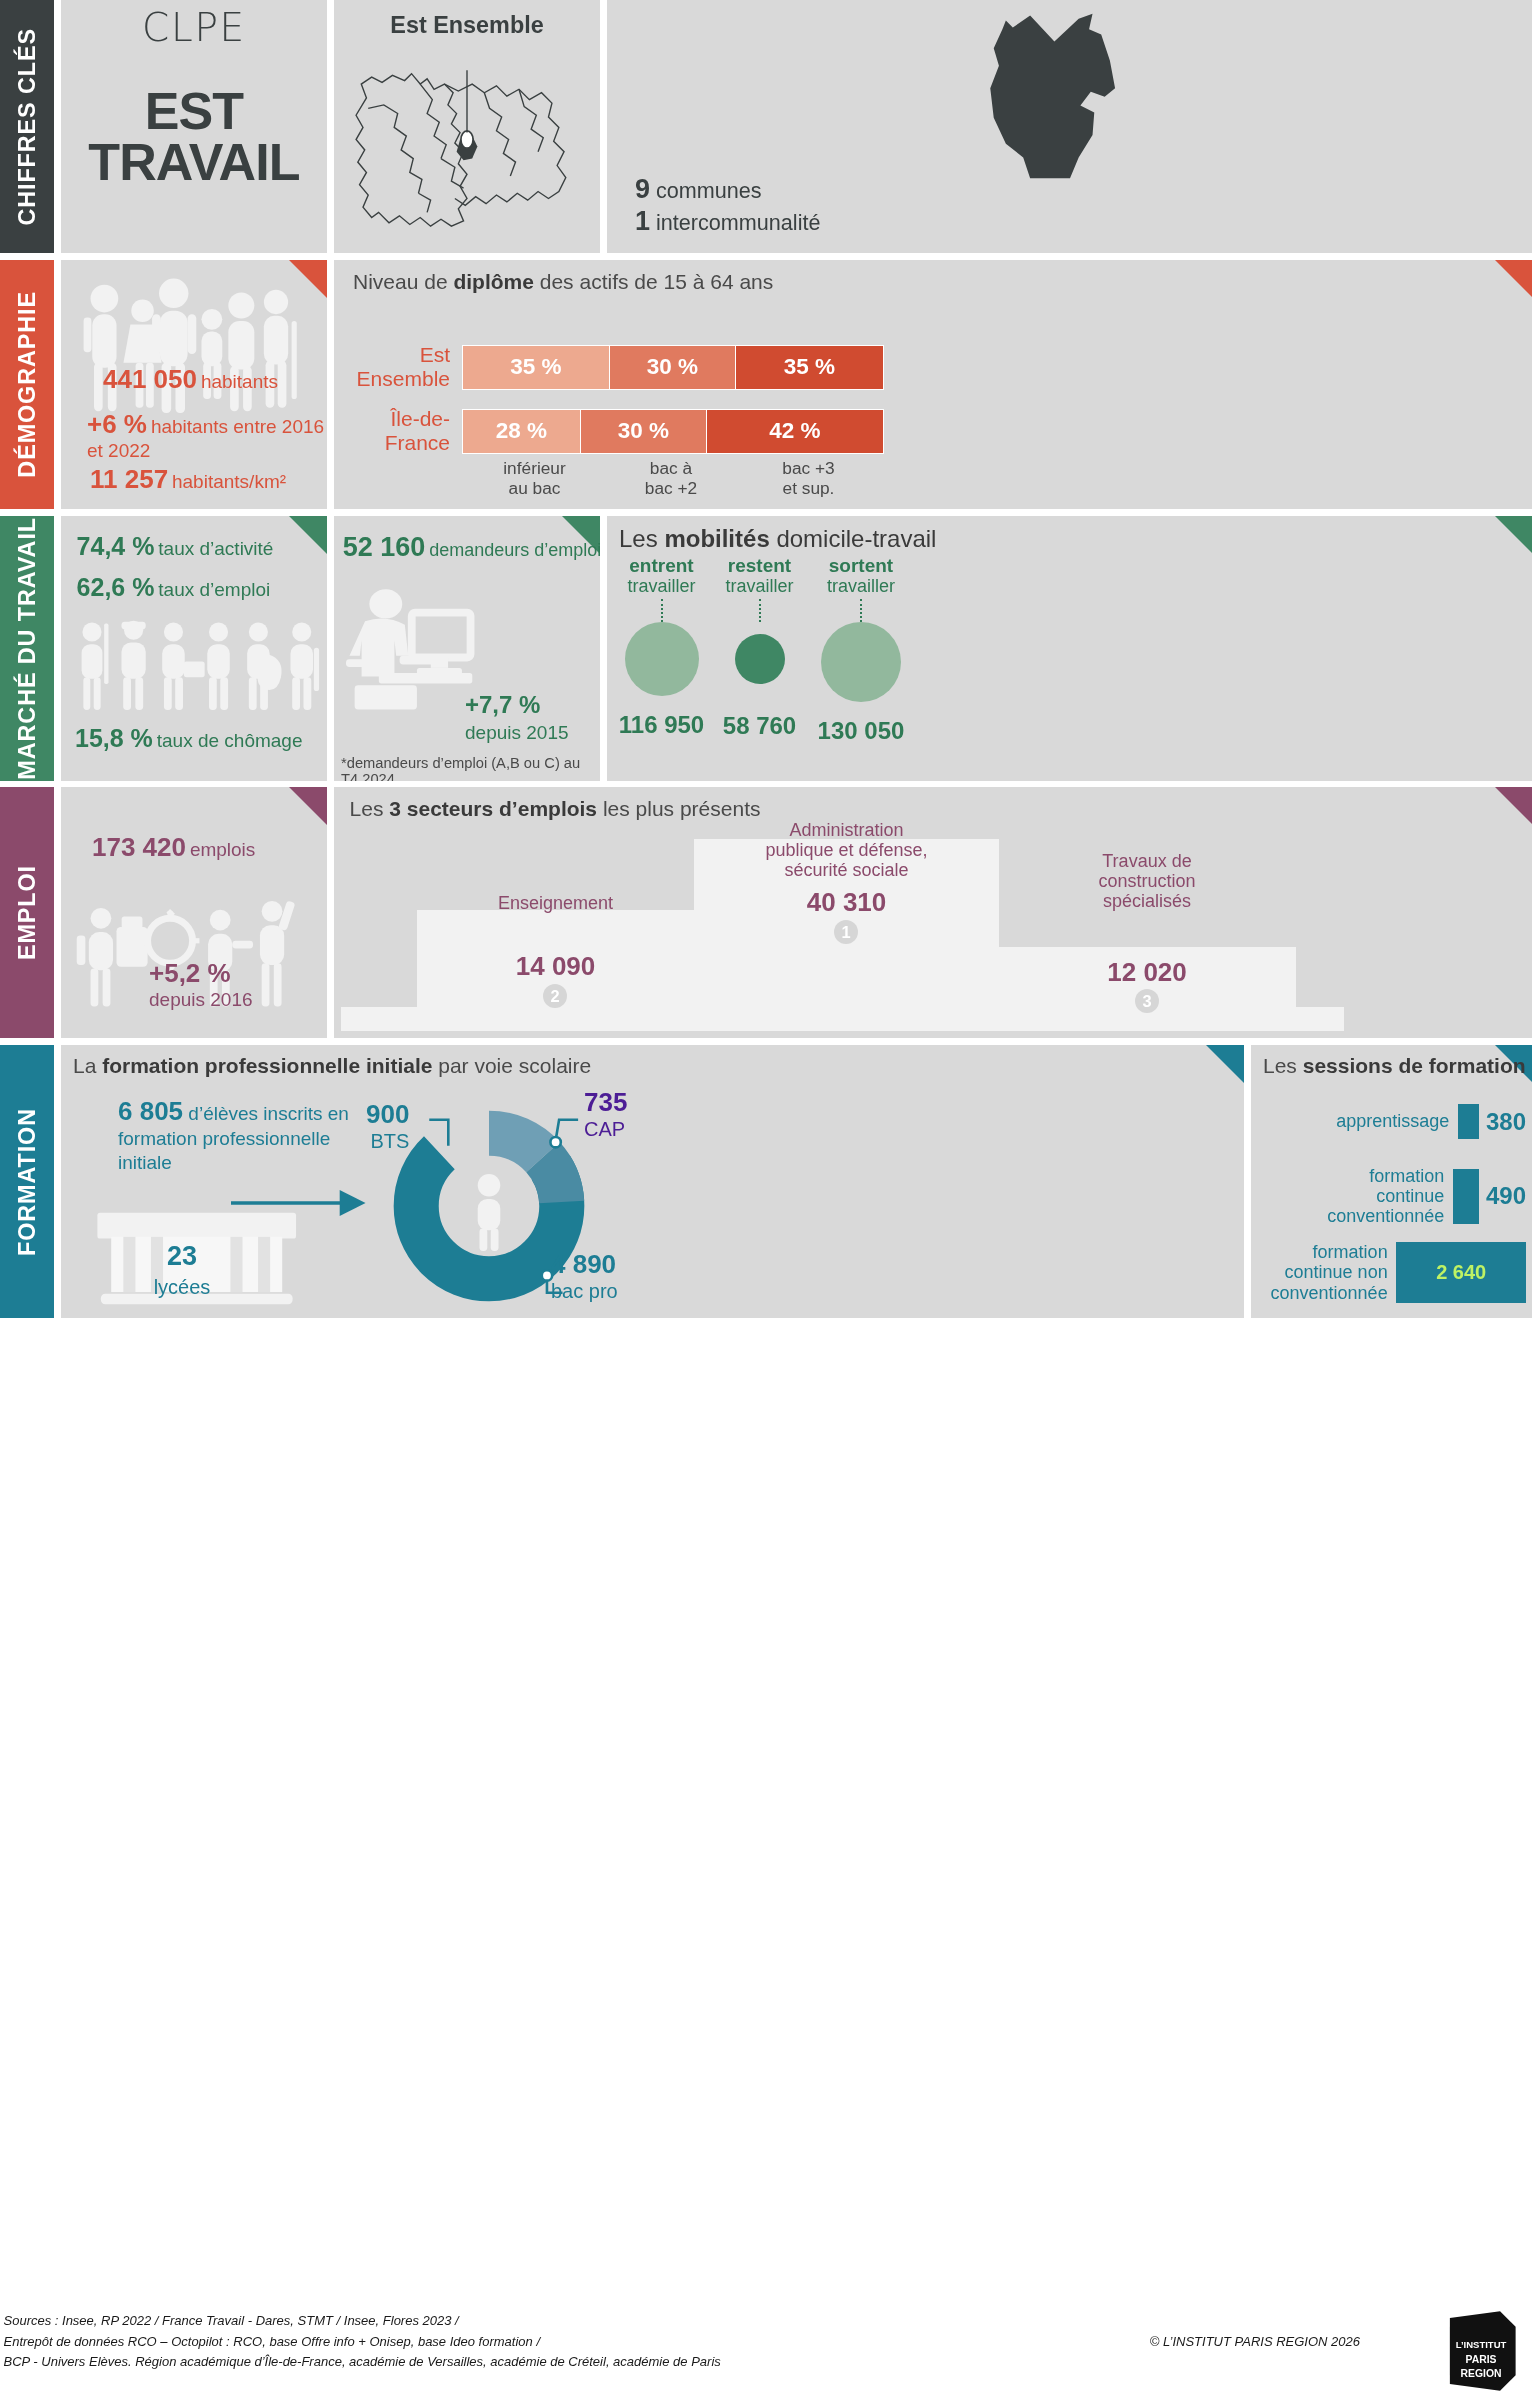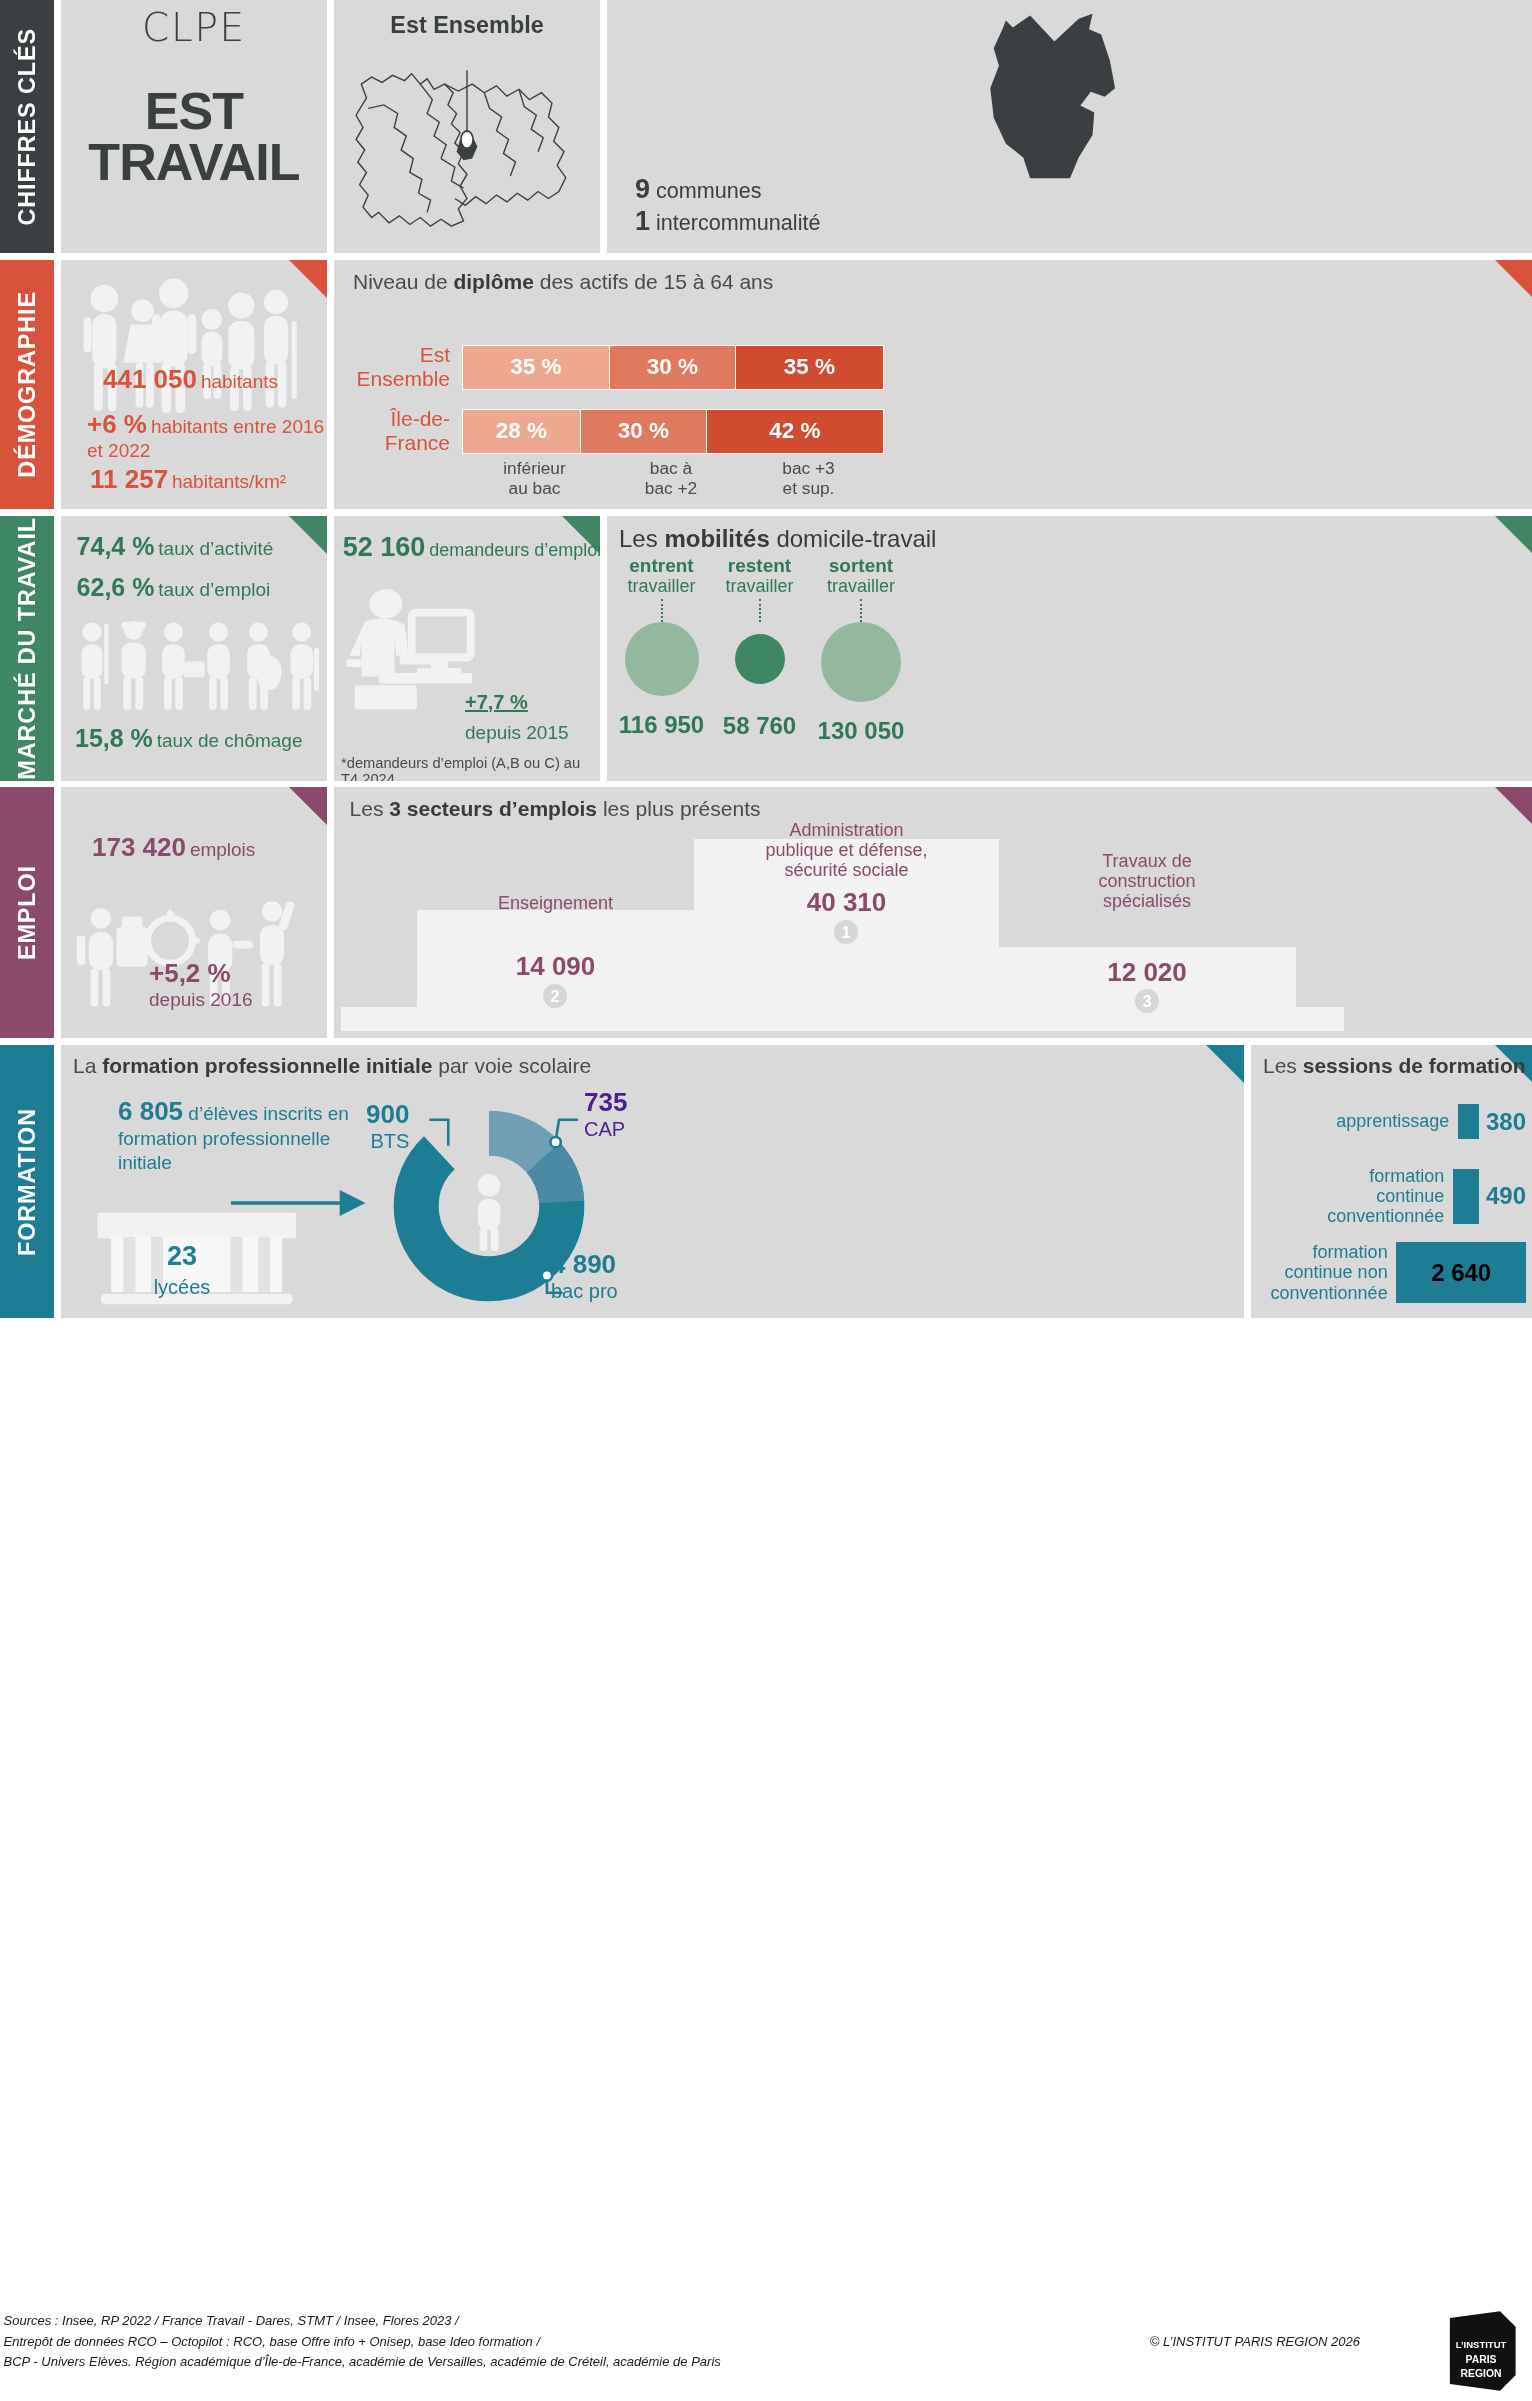--- a/index.html
+++ b/index.html
@@ -105,21 +105,21 @@
   #formation .spine { background:#1d7d94; }
   #fm-left { flex:1 1 auto; position:relative; }
   #fm-right { width:282px; flex:0 0 282px; position:relative;padding-left:47px; }
   .tstat { position:absolute; color:#1d7d94; }
   .tstat b { font-weight:bold; }
   .sess-row { position:absolute; display:flex; align-items:center; }
   .sess-label { color:#1d7d94; font-size:18px; text-align:right; line-height:1.12; }
   .sess-bar { background:#1d7d94; height:35px; display:flex; align-items:center;
               justify-content:center; }
   .sess-val-out { color:#1d7d94; font-weight:bold; font-size:24px; margin-left:7px; }
-  .sess-val-in { color:#000000; font-weight:bold; font-size:24px; }
+  .sess-val-in { color:#bef264; font-weight:bold; font-size:20px; }
 
   
   #footer { position:absolute; left:0; top:2301px; width:1533px; height:100px; }
   .sources { position:absolute; left:3.5px; top:10.4px; font-size:13px; font-style:italic;
              color:#1a1a1a; line-height:1.55; }
   .copyright { position:absolute; right:173px; top:33px; font-size:13px; color:#1a1a1a;
                font-style:italic; }
   .logo { position:absolute; right:7px; top:5.2px; width:90px; height:90px; }
 </style>
 </head>
@@ -338,21 +338,21 @@
           <rect x="10" y="118" width="72" height="28" rx="4"></rect>
           <rect x="0" y="88" width="22" height="9" rx="4"></rect>
           <rect x="62" y="84" width="56" height="10" rx="4"></rect>
           <rect x="76" y="34" width="68" height="52" rx="4" fill="none" stroke="#f2f2f2" stroke-width="9"></rect>
           <rect x="98" y="86" width="20" height="12"></rect>
           <rect x="82" y="98" width="52" height="8" rx="3"></rect>
           <rect x="38" y="104" width="108" height="12" rx="3"></rect>
         </g>
       </svg>
       <div class="gstat" style="left:131px; top:175px; font-weight:bold;">
-        <b style="font-size:20px;text-decoration:underline;">+7,7 %</b>
+        <b style="font-size:24px;">+7,7 %</b>
       </div>
       <div class="gstat" style="left:131px; top:206px;">
         <span>depuis 2015</span>
       </div>
       <div class="footnote" style="left:7px; top:239px;">*demandeurs d’emploi (A,B ou C) au T4 2024</div>
     </div>
 
     <div class="panel" id="tr-c">
       <div class="corner" style="border-color:transparent #3f8764 transparent transparent;"></div>
       <div class="mob-title">

